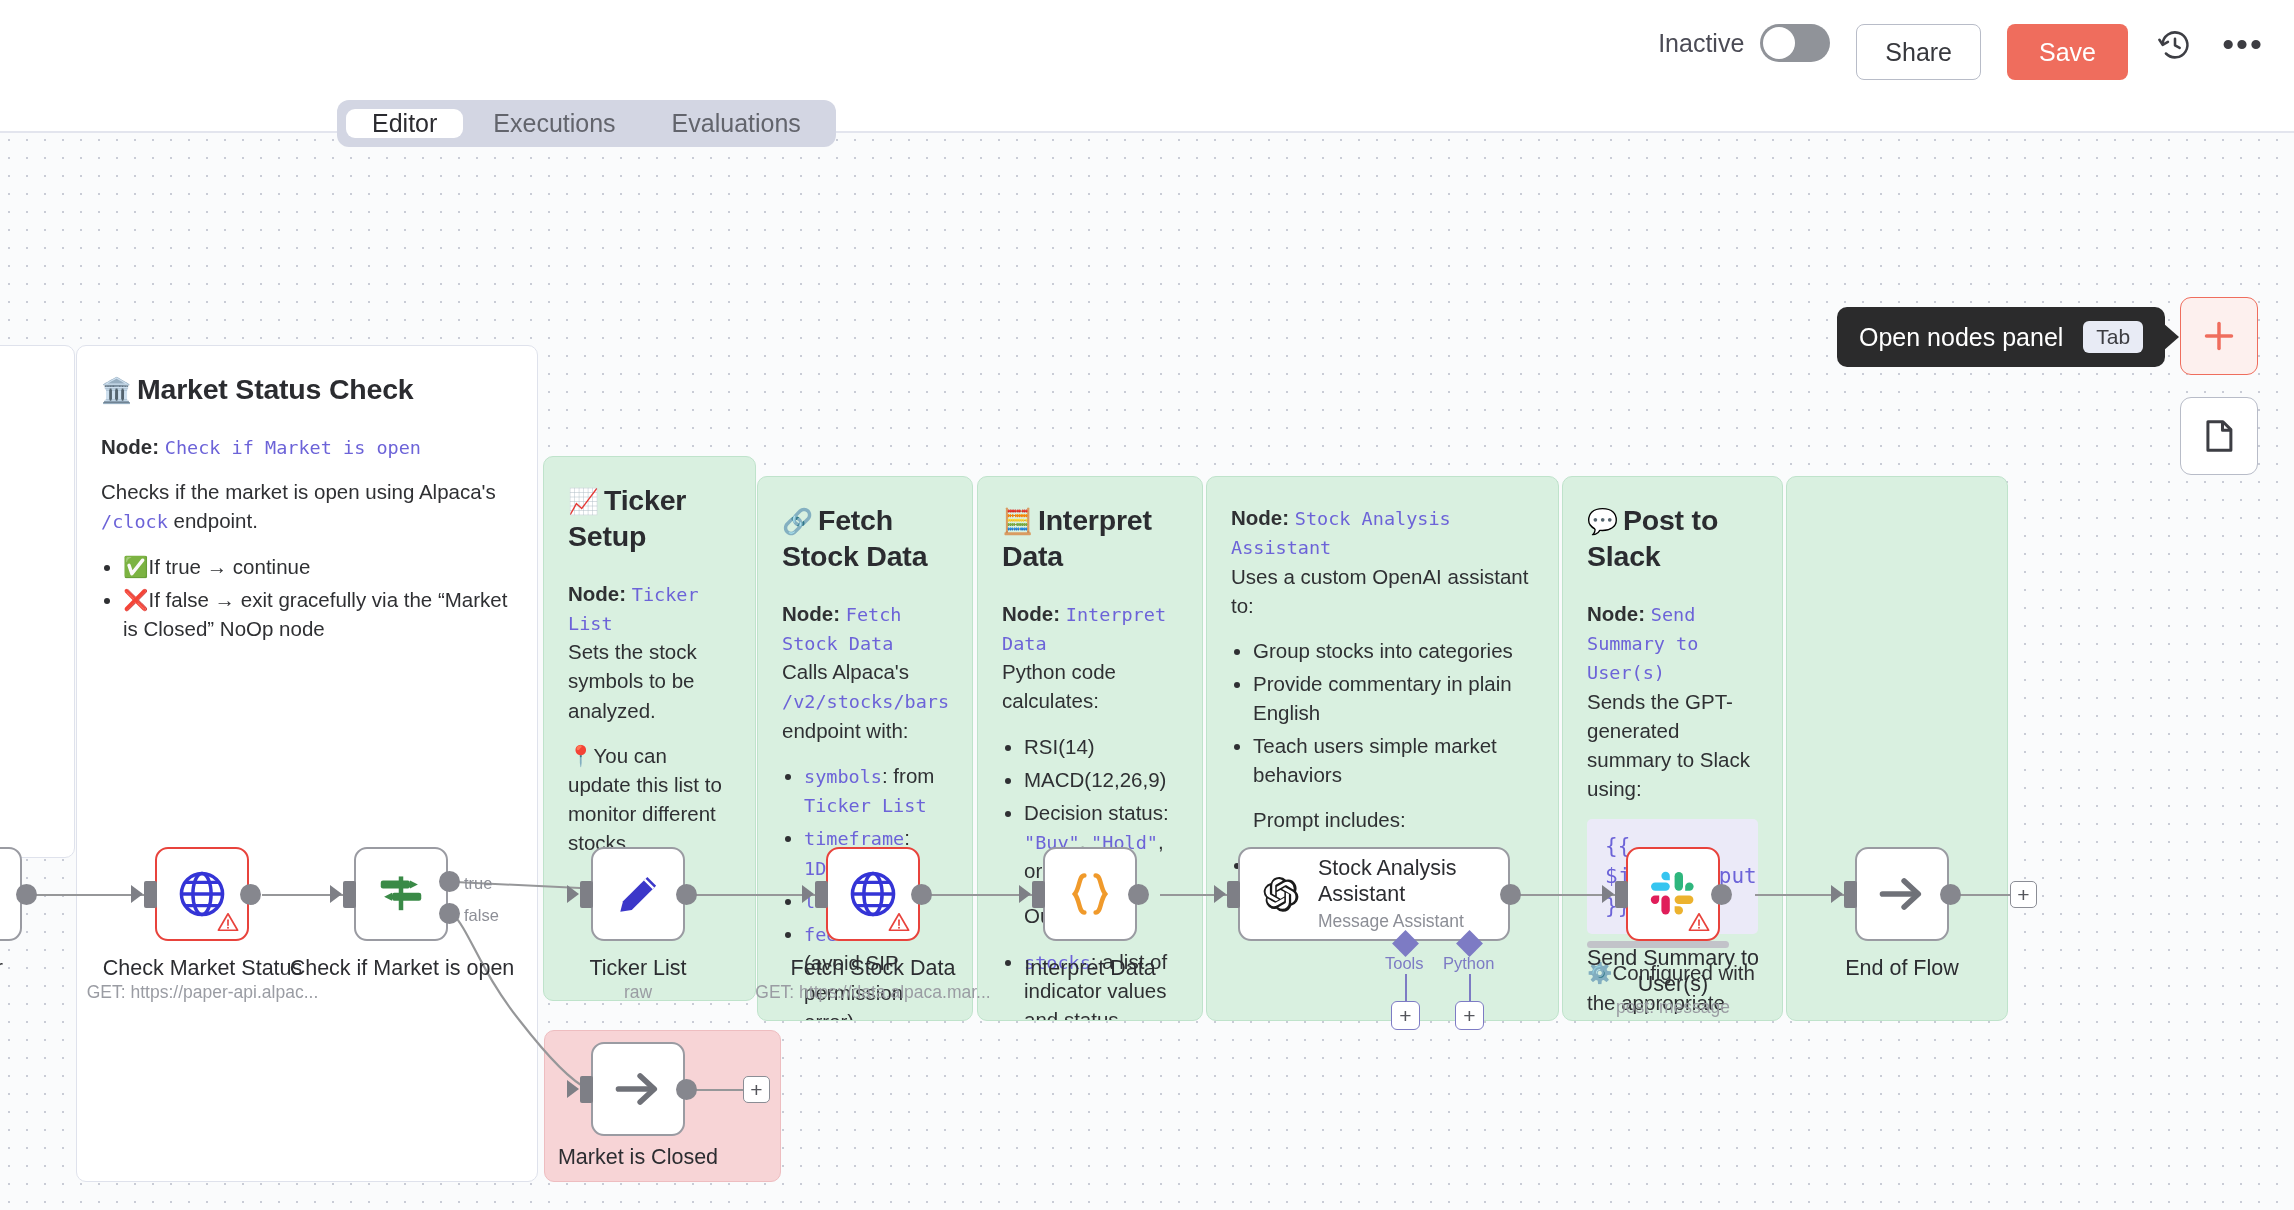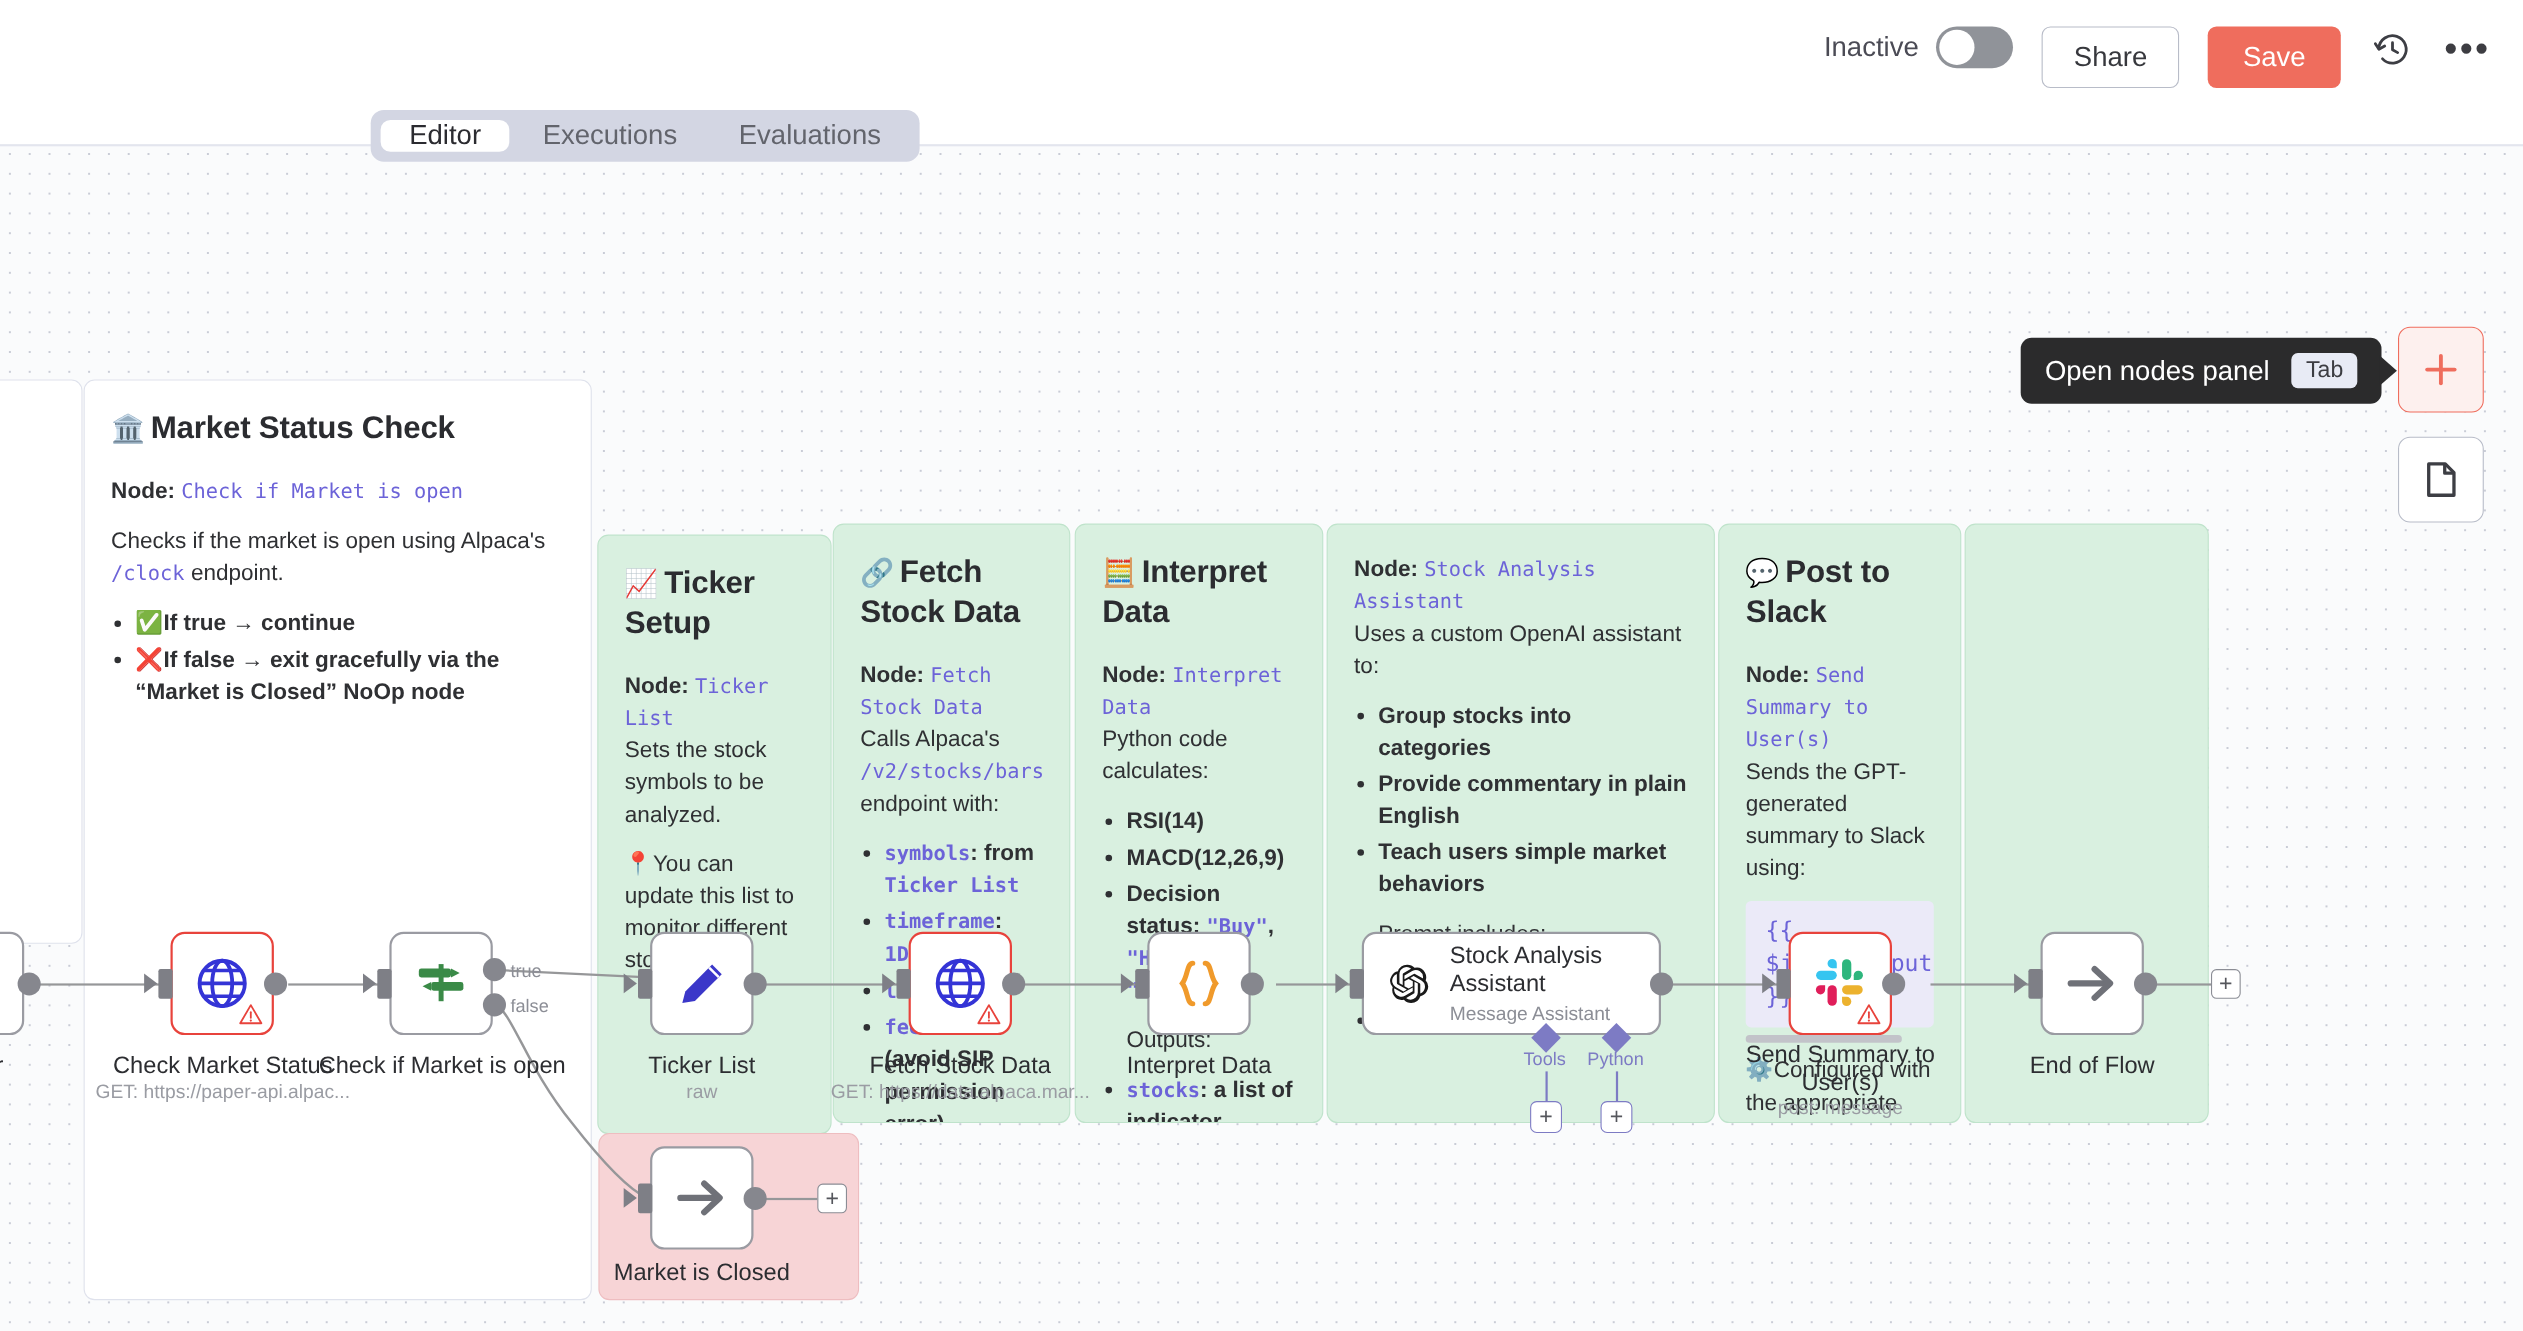--- a/index.html
+++ b/index.html
@@ -79,21 +79,21 @@
   .sticky.green { background: #d9f0e0; border: 1px solid #bfe3cb; }
   .sticky.white { background: #ffffff; border: 1px solid #dfe2ec; }
   .sticky.red   { background: #f7d4d6; border: 1px solid #eebdc0; }
   .sticky.plain { background: #d9f0e0; border: 1px solid #bfe3cb; }
   .sticky h3 {
     font-size: 28.5px; font-weight: bold; color: #2b2c30;
     margin-bottom: 24px; line-height: 1.26; letter-spacing: -0.2px;
   }
   .sticky h3 .em { font-size: 25px; margin-right: 5px; }
   .sticky p { margin-bottom: 16px; }
-  .sticky ul { margin: 0 0 16px 22px; font-weight: bold; }
+  .sticky ul { margin: 0 0 16px 22px; }
   .sticky li { margin-bottom: 4px; }
   .mono { font-family: "DejaVu Sans Mono", monospace; color: #6c63d8; font-size: 18.5px; }
   .bold { font-weight: bold; }
   .codeblock {
     background: #ebeaf8; border-radius: 5px; padding: 13px 18px; margin: 12px 0 6px 0;
     font-family: "DejaVu Sans Mono", monospace; font-size: 21px; color: #6c63d8;
     position: relative;
   }
   .codebar { height: 7px; background: #c2c3c9; border-radius: 4px; margin: 7px 0 10px 0; width: 83%; }
 
@@ -212,21 +212,21 @@
       </p>
       <p>
         <span>Checks if the market is open using Alpaca's </span><span class="mono">/clock</span><span> endpoint.</span>
       </p>
       <ul>
         <li>✅If true → continue</li>
         <li>❌If false → exit gracefully via the “Market is Closed” NoOp node</li>
       </ul>
     </div>
 
-    <div class="sticky green" style="left:543px; top:355px; width:213px; height:545px;">
+    <div class="sticky green" style="left:543px; top:325px; width:213px; height:545px;">
       <h3>
         <span class="em">📈</span><span>Ticker Setup</span>
       </h3>
       <p>
         <span class="bold">Node:</span>
         <span class="mono">Ticker List</span><br>
         <span>Sets the stock symbols to be analyzed.</span>
       </p>
       <p>📍You can update this list to monitor different stocks.</p>
     </div>

